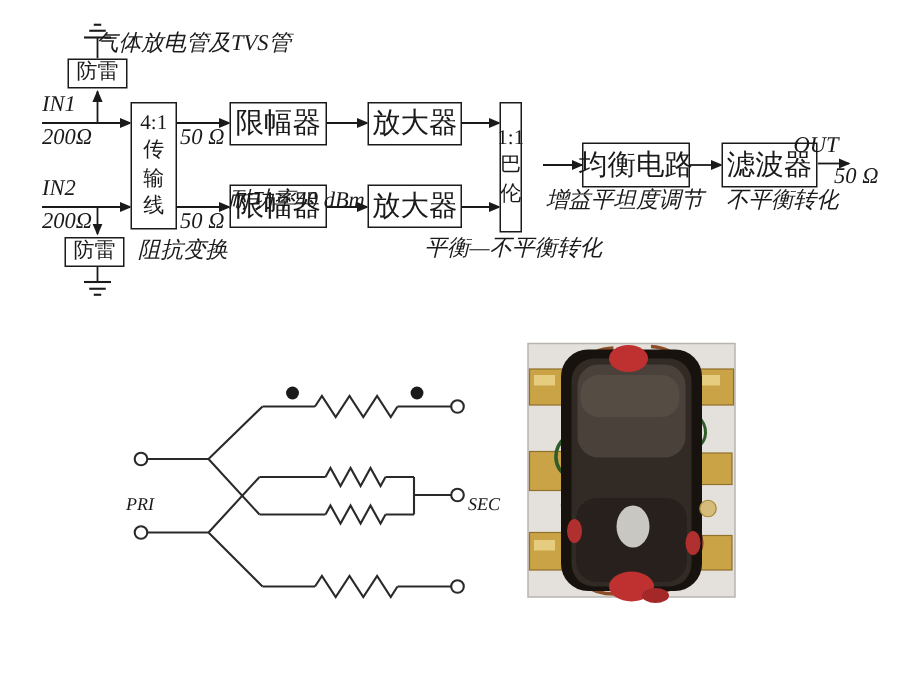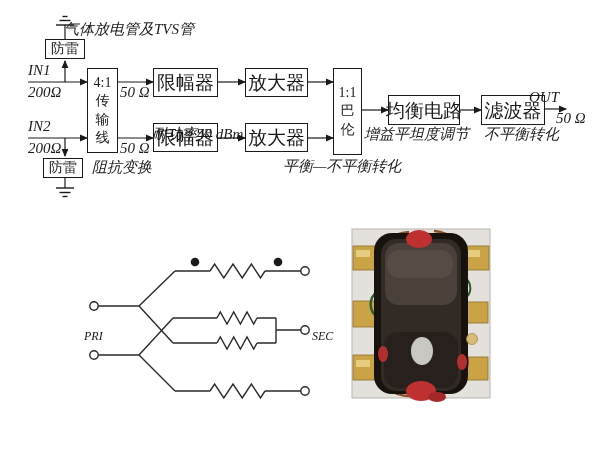--- a/index.html
+++ b/index.html
@@ -149,21 +149,21 @@
     <span>限幅器</span>
   </div>
 
   <div class="box" style="left:245px;top:68px;width:63px;height:29px;">
     <span>放大器</span>
   </div>
   <div class="box" style="left:245px;top:123px;width:63px;height:29px;">
     <span>放大器</span>
   </div>
 
-  <div class="box vbox" style="left:333px;top:68px;width:29px;height:87px;">
+  <div class="box vbox" style="left:333px;top:68px;width:15px;height:87px;">
     <div>1:1</div>
     <div>巴</div>
     <div>伦</div>
   </div>
 
   <div class="box" style="left:388px;top:95px;width:72px;height:30px;">
     <span>均衡电路</span>
   </div>
   <div class="box" style="left:481px;top:95px;width:64px;height:30px;">
     <span>滤波器</span>

